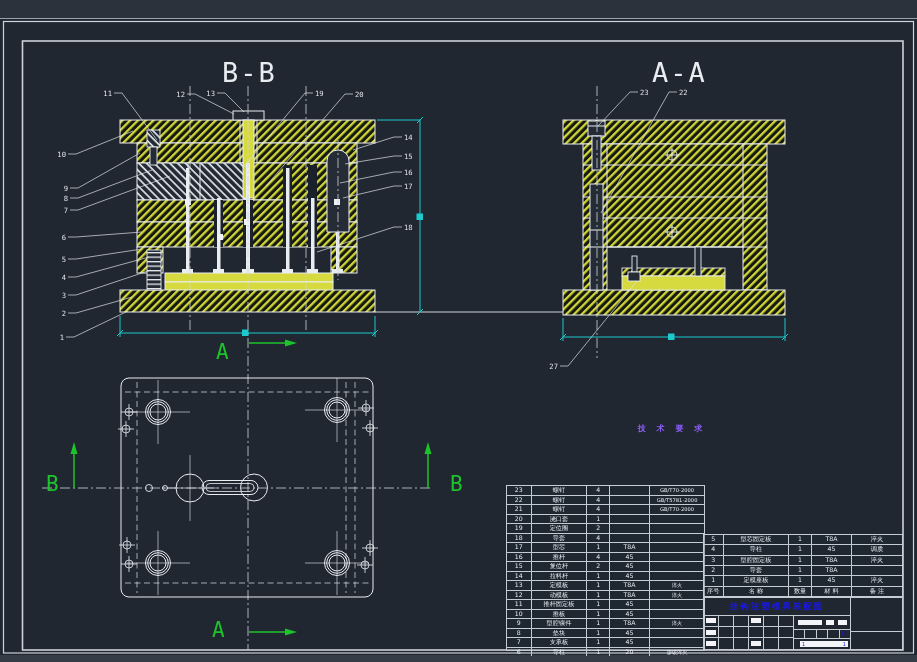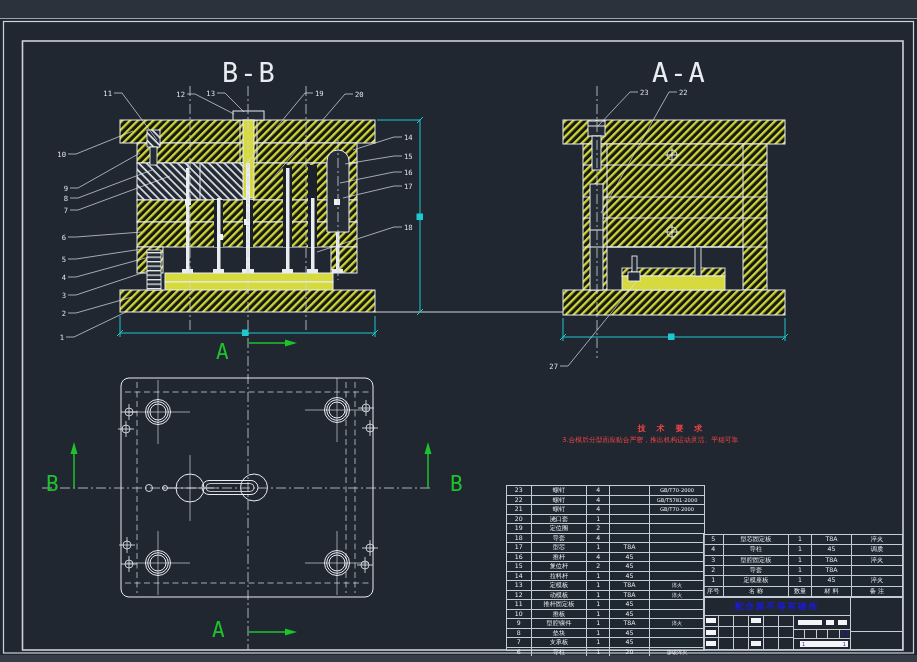--- a/index.html
+++ b/index.html
@@ -4,21 +4,21 @@
 <style>
   html,body{margin:0;padding:0;background:#10141a;}
   .canvas{position:relative;width:917px;height:662px;background:#202731;overflow:hidden;
           font-family:"DejaVu Sans",sans-serif;}
   .strip-top{position:absolute;left:0;top:0;width:917px;height:18px;background:#2b323c;
              border-bottom:1px solid #9aa1ab;}
   .strip-bottom{position:absolute;left:0;top:655px;width:917px;height:7px;background:#353c46;}
   svg.draw{position:absolute;left:0;top:0;}
   .ov{position:absolute;box-sizing:border-box;}
   
-  .tech{left:552px;top:423px;width:240px;color:#ef4444;}
+  .tech{left:552px;top:423px;width:240px;color:#8b5cf6;}
   .tech .t-title{text-align:center;font-size:8px;font-weight:bold;letter-spacing:4px;height:12px;}
   .tech .t-line{font-size:6.8px;line-height:11px;white-space:nowrap;padding-left:10px;}
   
   .tbl{border:1px solid #c6ccd4;display:flex;flex-direction:column;background:rgba(32,39,49,.2);}
   .tr{flex:1;display:flex;border-bottom:1px solid #c6ccd4;}
   .tr:last-child{border-bottom:none;}
   .td{border-right:1px solid #c6ccd4;color:#e9edf2;font-size:6.2px;line-height:8.5px;
       text-align:center;overflow:hidden;white-space:nowrap;}
   .td:last-child{border-right:none;}
   .td.std{font-size:5.2px;}
@@ -429,21 +429,20 @@
         <g>
           <line stroke="#dfe3e8" stroke-width="0.7" x1="560" x2="568" y1="366" y2="366"></line>
           <line stroke="#dfe3e8" stroke-width="0.7" x1="568" y1="366" x2="637" y2="281"></line>
           <text y="368.6" font-family="DejaVu Sans Mono, monospace" font-size="7.2" fill="#dfe3e8" x="558" text-anchor="end">27</text>
         </g>
       </g>
   </svg>
 
   <div class="ov tech" id="tech">
     <div class="t-title">技 术 要 求</div>
-      <div class="t-line">3.合模后分型面应贴合严密，推出机构运动灵活、平稳可靠</div>
     </div>
 
   <div class="ov tbl" id="bom-left">
       <div class="tr">
         <div class="td" style="width: 24px;">23</div>
         <div class="td" style="width: 56px;">螺钉</div>
         <div class="td" style="width: 22px;">4</div>
         <div class="td" style="width: 40px;"></div>
         <div class="td std" style="width: 55px;">GB/T70-2000</div>
       </div>
@@ -606,21 +605,21 @@
       <div class="tr">
         <div class="td" style="width: 19px;">序号</div>
         <div class="td" style="width: 66px;">名  称</div>
         <div class="td" style="width: 22px;">数量</div>
         <div class="td" style="width: 40px;">材  料</div>
         <div class="td" style="width: 51px;">备  注</div>
       </div>
     </div>
 
   <div class="ov" id="tblock">
-    <div class="tb-title">配合面不得有碰伤</div>
+    <div class="tb-title">挂钩注塑模具装配图</div>
     <div class="tb-rightrule"></div>
     <div class="sig-grid" id="sig-grid">
         <div class="sig-row">
           <div class="sig-cell">
             <div class="white-block" style="left: 2px; top: 3px; width: 10px; height: 5px;"></div>
           </div>
           <div class="sig-cell"></div>
           <div class="sig-cell"></div>
           <div class="sig-cell">
             <div class="white-block" style="left: 2px; top: 3px; width: 10px; height: 5px;"></div>

